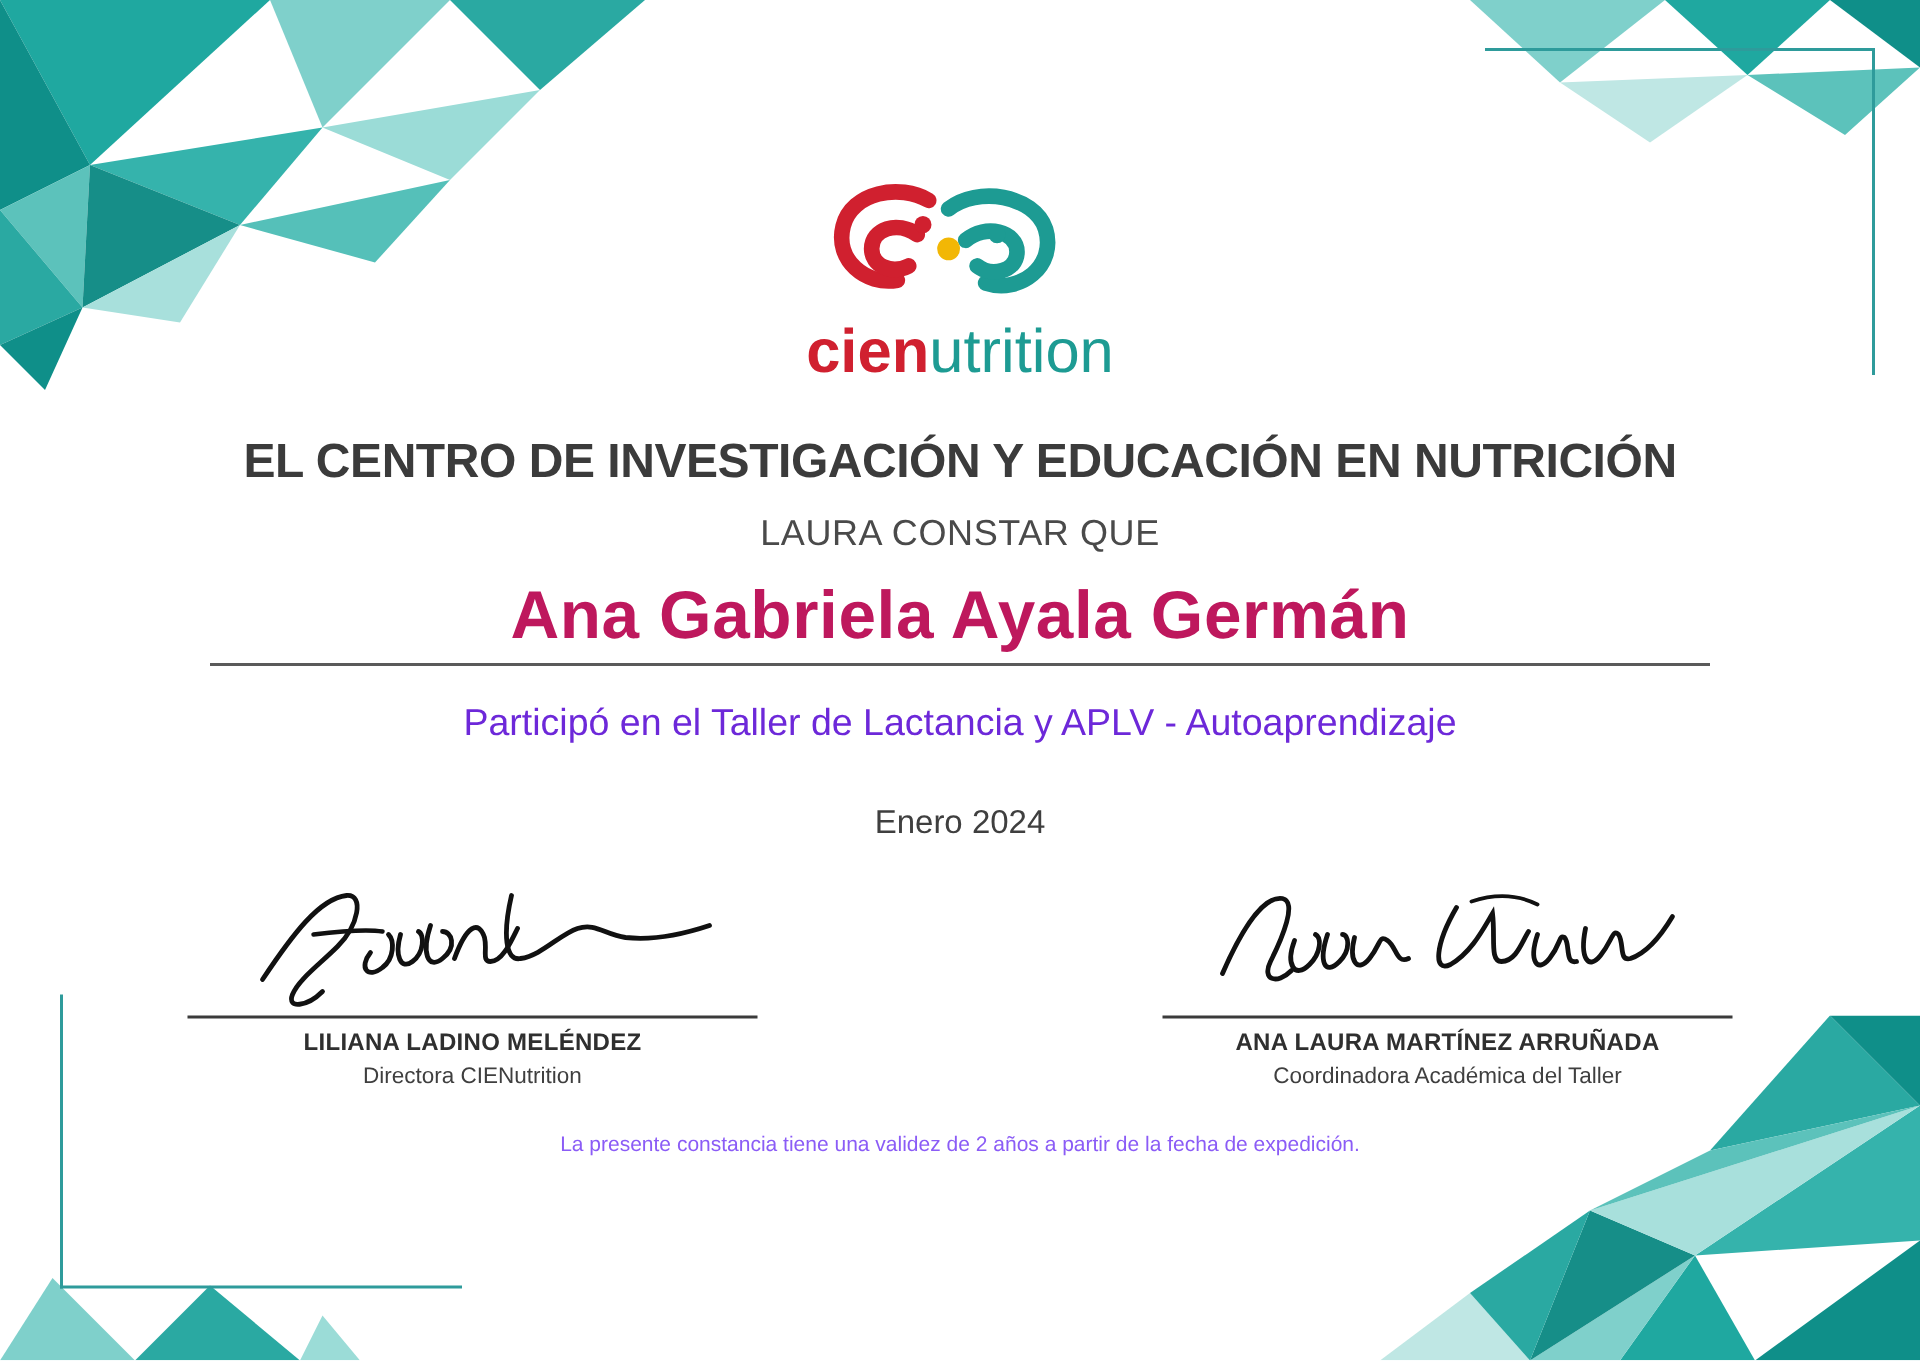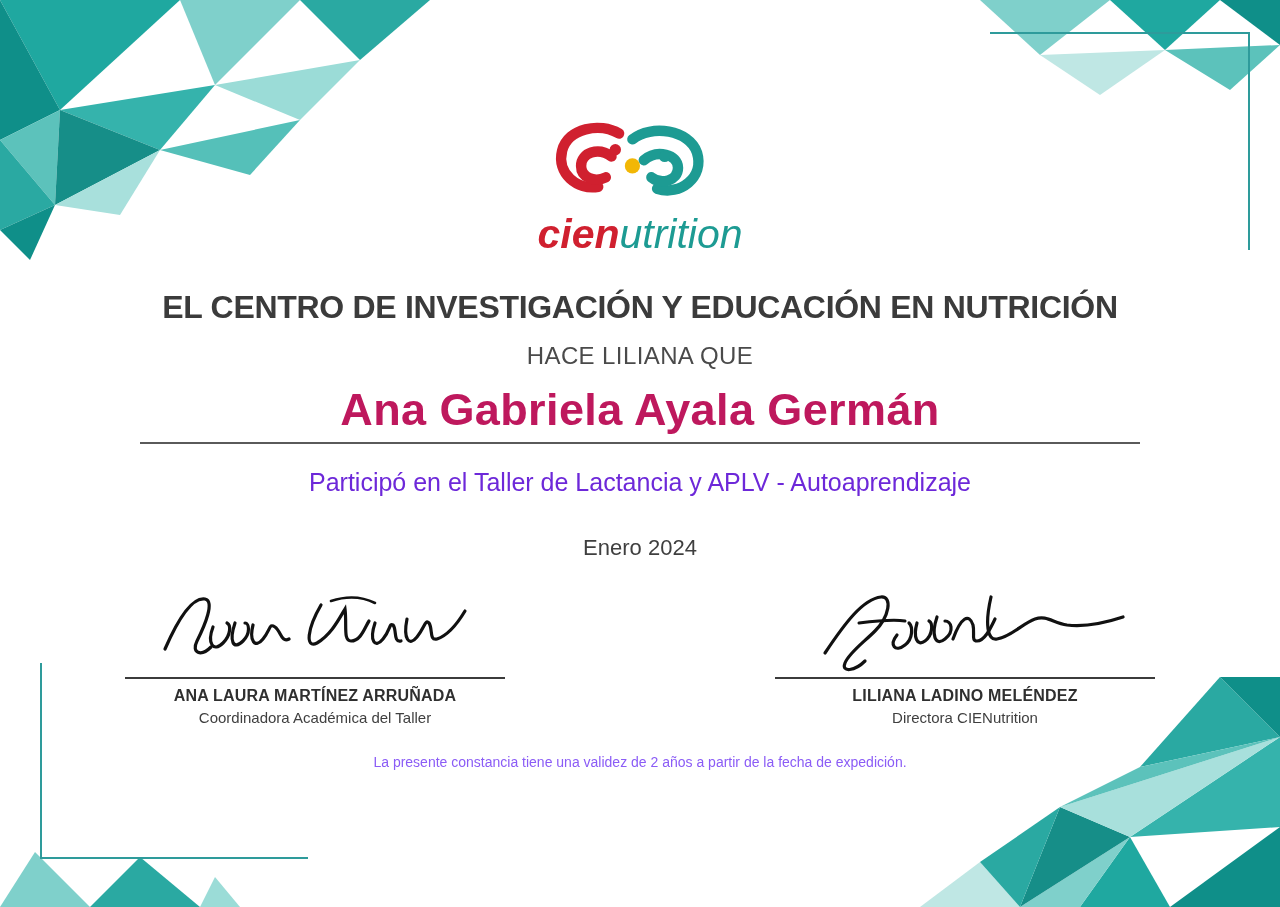--- a/index.html
+++ b/index.html
@@ -47,21 +47,20 @@
     flex-direction: column;
     align-items: center;
     text-align: center;
   }
 
   .logo-block {
     margin-top: 118px;
     display: flex;
     flex-direction: column;
     align-items: center;
-    font-style: italic;
   }
   .logo-mark { width: 190px; height: 92px; }
   .logo-wordmark {
     margin-top: 4px;
     font-size: 41px;
     letter-spacing: 0px;
     font-weight: bold;
     line-height: 1;
   }
   .logo-word-cien { color: #d0202f; }
@@ -232,63 +231,63 @@
         <circle cx="126" cy="40" r="6" fill="#1d9b93"></circle>
 
         <circle cx="92" cy="50" r="8" fill="#f2b705"></circle>
       </svg>
       <div class="logo-wordmark">
         <span class="logo-word-cien">cien</span><span class="logo-word-nutrition">utrition</span>
       </div>
     </div>
 
     <div class="title">EL CENTRO DE INVESTIGACIÓN Y EDUCACIÓN EN NUTRICIÓN</div>
-    <div class="subtitle">HACE LILIANA QUE</div>
+    <div class="subtitle">LAURA CONSTAR QUE</div>
 
     <div class="name-wrap">
       <div class="recipient-name">Ana Gabriela Ayala Germán</div>
       <div class="name-rule"></div>
     </div>
 
     <div class="activity">Participó en el Taller de Lactancia y APLV - Autoaprendizaje</div>
     <div class="date">Enero 2024</div>
 
     <div class="signatures">
+
+      <div class="sig-block">
+        <svg class="sig-img" viewBox="0 0 360 92">
+          <path d="M40 70 C60 40, 78 16, 96 14 C108 13, 104 34, 90 48 C78 60, 64 70, 60 80 C56 90, 70 88, 80 78" fill="none" stroke="#111" stroke-width="3.2" stroke-linecap="round"></path>
+          <path d="M74 40 C90 38, 108 36, 120 38" fill="none" stroke="#111" stroke-width="3" stroke-linecap="round"></path>
+          <path d="M112 52 C104 62, 110 70, 120 62 C128 56, 128 44, 124 40" fill="none" stroke="#111" stroke-width="3.2" stroke-linecap="round"></path>
+          <path d="M132 40 C128 54, 132 64, 140 58 C148 52, 148 40, 144 38" fill="none" stroke="#111" stroke-width="3.2" stroke-linecap="round"></path>
+          <path d="M152 34 C146 52, 150 64, 160 56 C170 48, 166 38, 160 38" fill="none" stroke="#111" stroke-width="3.2" stroke-linecap="round"></path>
+          <path d="M168 56 C176 34, 184 30, 188 42 C190 50, 186 58, 192 58 C200 58, 206 44, 210 36" fill="none" stroke="#111" stroke-width="3.2" stroke-linecap="round"></path>
+          <path d="M206 14 C200 40, 202 58, 212 56 C226 54, 238 40, 250 36 C262 32, 268 40, 282 42 C300 44, 320 40, 338 34" fill="none" stroke="#111" stroke-width="3.2" stroke-linecap="round"></path>
+        </svg>
+        <div class="sig-rule"></div>
+        <div class="sig-name">LILIANA LADINO MELÉNDEZ</div>
+        <div class="sig-role">Directora CIENutrition</div>
+      </div>
 
       <div class="sig-block">
         <svg class="sig-img" viewBox="0 0 360 92">
           <path d="M30 66 C44 34, 58 14, 70 16 C80 18, 70 42, 62 58 C56 70, 66 74, 76 64" fill="none" stroke="#111" stroke-width="3.2" stroke-linecap="round"></path>
           <path d="M78 44 C72 60, 78 70, 88 60 C96 52, 96 42, 92 40" fill="none" stroke="#111" stroke-width="3.2" stroke-linecap="round"></path>
           <path d="M100 40 C94 58, 98 68, 108 58 C116 50, 114 40, 110 40" fill="none" stroke="#111" stroke-width="3.2" stroke-linecap="round"></path>
           <path d="M118 42 C114 58, 120 66, 128 56 C136 46, 134 40, 140 44 C146 48, 146 60, 154 56" fill="none" stroke="#111" stroke-width="3.2" stroke-linecap="round"></path>
           <path d="M186 22 C172 46, 170 66, 182 60 C196 52, 204 36, 210 26 C212 42, 208 58, 216 58 C226 58, 230 44, 234 38" fill="none" stroke="#111" stroke-width="3.2" stroke-linecap="round"></path>
           <path d="M240 40 C234 58, 240 66, 248 56 C256 46, 254 40, 258 42 C262 46, 258 60, 266 58" fill="none" stroke="#111" stroke-width="3.2" stroke-linecap="round"></path>
           <path d="M272 36 C268 56, 274 64, 282 54 C290 44, 290 36, 294 40 C298 46, 294 58, 302 56 C314 52, 324 38, 330 28" fill="none" stroke="#111" stroke-width="3.2" stroke-linecap="round"></path>
           <path d="M196 18 C214 12, 228 14, 240 20" fill="none" stroke="#111" stroke-width="2.6" stroke-linecap="round"></path>
         </svg>
         <div class="sig-rule"></div>
         <div class="sig-name">ANA LAURA MARTÍNEZ ARRUÑADA</div>
         <div class="sig-role">Coordinadora Académica del Taller</div>
       </div>
 
-      <div class="sig-block">
-        <svg class="sig-img" viewBox="0 0 360 92">
-          <path d="M40 70 C60 40, 78 16, 96 14 C108 13, 104 34, 90 48 C78 60, 64 70, 60 80 C56 90, 70 88, 80 78" fill="none" stroke="#111" stroke-width="3.2" stroke-linecap="round"></path>
-          <path d="M74 40 C90 38, 108 36, 120 38" fill="none" stroke="#111" stroke-width="3" stroke-linecap="round"></path>
-          <path d="M112 52 C104 62, 110 70, 120 62 C128 56, 128 44, 124 40" fill="none" stroke="#111" stroke-width="3.2" stroke-linecap="round"></path>
-          <path d="M132 40 C128 54, 132 64, 140 58 C148 52, 148 40, 144 38" fill="none" stroke="#111" stroke-width="3.2" stroke-linecap="round"></path>
-          <path d="M152 34 C146 52, 150 64, 160 56 C170 48, 166 38, 160 38" fill="none" stroke="#111" stroke-width="3.2" stroke-linecap="round"></path>
-          <path d="M168 56 C176 34, 184 30, 188 42 C190 50, 186 58, 192 58 C200 58, 206 44, 210 36" fill="none" stroke="#111" stroke-width="3.2" stroke-linecap="round"></path>
-          <path d="M206 14 C200 40, 202 58, 212 56 C226 54, 238 40, 250 36 C262 32, 268 40, 282 42 C300 44, 320 40, 338 34" fill="none" stroke="#111" stroke-width="3.2" stroke-linecap="round"></path>
-        </svg>
-        <div class="sig-rule"></div>
-        <div class="sig-name">LILIANA LADINO MELÉNDEZ</div>
-        <div class="sig-role">Directora CIENutrition</div>
-      </div>
-
     </div>
 
     <div class="footer">
       <div>La presente constancia tiene una validez de 2 años a partir de la fecha de expedición.</div>
     </div>
 
   </div>
 </div>
 
 </body></html>

